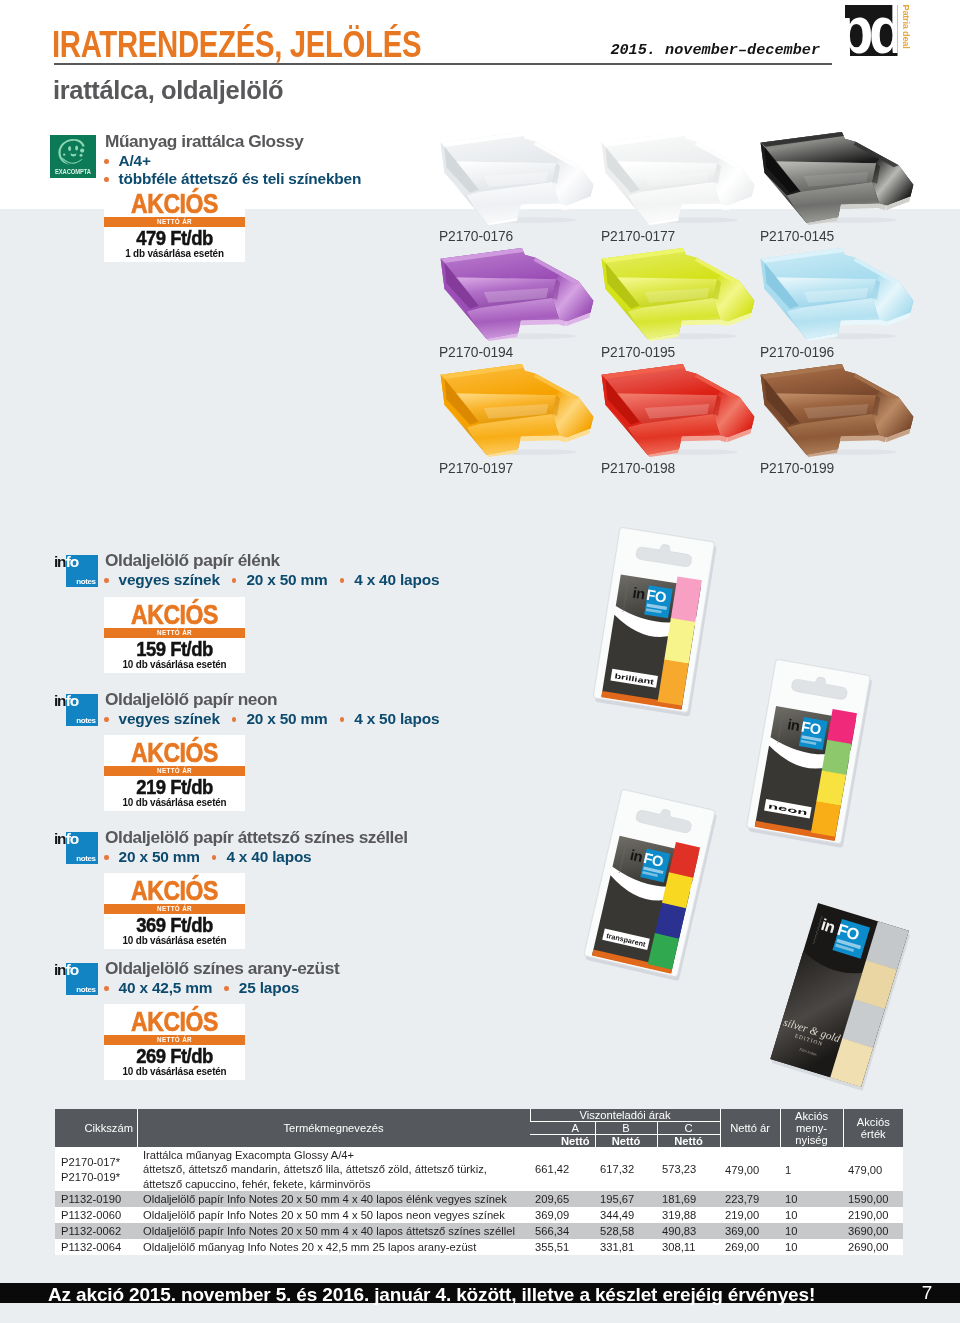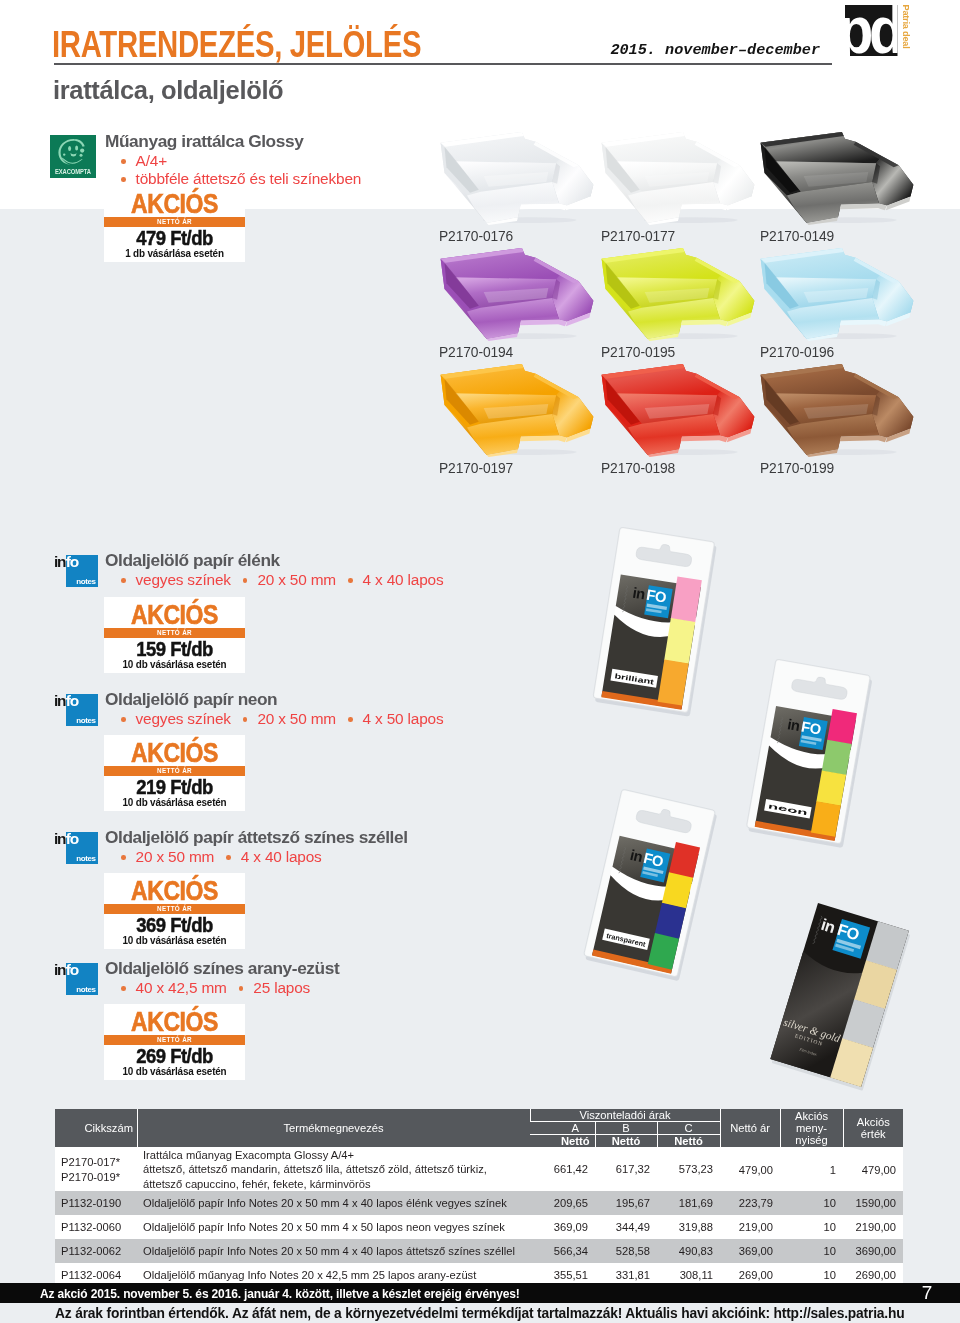--- a/index.html
+++ b/index.html
@@ -20,21 +20,21 @@
 
 .logo{position:absolute;left:840px;top:0px;width:70px;height:62px;}
 
 
 .prod{position:absolute;left:54px;}
 .prod .badge{position:absolute;left:0;top:0;}
 .prod .badge.exa{left:-4px;top:3px;}
 .prod .badge.inf{left:-8px;top:-7px;}
 .prod .ptitle{position:absolute;left:51px;top:0px;font-size:17.3px;line-height:18px;font-weight:bold;color:#58585b;
   white-space:nowrap;letter-spacing:-0.42px;}
-.prod .feats{position:absolute;left:65px;top:20px;font-size:15.4px;line-height:17px;color:#ef4444;white-space:nowrap;letter-spacing:-0.18px;}
+.prod .feats{position:absolute;left:48px;top:20px;font-size:15.4px;line-height:17px;color:#0c4a6e;white-space:nowrap;letter-spacing:-0.18px;font-weight:bold;}
 .prod .feats .b{display:inline-block;width:4.6px;height:4.6px;border-radius:50%;background:#e8773d;
   vertical-align:2px;margin:0 10px 0 2px;}
 .prod .feats .sep{display:inline-block;width:4.6px;height:4.6px;border-radius:50%;background:#e8773d;
   vertical-align:2px;margin:0 10px 0 12px;}
 
 
 .promo{position:absolute;width:141px;background:#fff;}
 .promo .akcios{font-size:28px;font-weight:bold;color:#e87722;text-align:center;
   line-height:26px;padding-top:5px;letter-spacing:-0.5px;
   transform:scaleX(0.82);transform-origin:center top;
@@ -50,32 +50,32 @@
 
 .tray-code{position:absolute;font-size:13.8px;line-height:15px;color:#3a3b3d;letter-spacing:-0.1px;}
 
 
 .tbl{position:absolute;left:55px;top:1109px;width:848px;border-collapse:collapse;table-layout:fixed;
   font-size:11.2px;color:#231f20;background:#fff;}
 .tbl th{background:#55585c;color:#fff;font-weight:normal;text-align:center;
   border-left:1.4px solid #fff;border-bottom:1.4px solid #fff;padding:0 2px;line-height:12.1px;}
 .tbl th:first-child{border-left:none;padding-left:28px;}
 .tbl thead tr:last-child th{border-bottom:none;font-weight:bold;}
-.tbl td{background:#fff;padding:0 5px;height:24px;vertical-align:middle;}
+.tbl td{background:#fff;padding:0 5px;height:16px;vertical-align:middle;}
 .tbl tr.sh td{background:#c6c8ca;}
-.tbl td.num{text-align:right;padding-right:7px;}
+.tbl td.num{padding-right:7px;}
 .tbl td.c-code{padding-left:6px;}
 .tbl td.c-name{padding-left:6px;}
 .tbl .w-code{width:82px;} .tbl .w-name{width:393px;}
 .tbl .w-a{width:65px;} .tbl .w-b{width:62px;} .tbl .w-c{width:63px;}
 .tbl .w-net{width:60px;} .tbl .w-qty{width:63px;} .tbl .w-val{width:60px;}
 
 
 .fbar{position:absolute;left:0;top:1283px;width:960px;height:20px;background:#0a0a0a;}
-.fbar .txt{position:absolute;left:40px;top:2px;font-size:12px;line-height:19px;font-weight:bold;color:#fff;letter-spacing:-0.15px;}
+.fbar .txt{position:absolute;left:48px;top:2px;font-size:19px;line-height:19px;font-weight:bold;color:#fff;letter-spacing:-0.15px;}
 .fbar .pg{position:absolute;left:917px;top:0px;width:20px;text-align:center;font-size:19px;line-height:20px;color:#fff;}
 .fdisc{position:absolute;left:55px;top:1306px;font-size:13.8px;line-height:16px;font-weight:bold;color:#121212;letter-spacing:-0.18px;}
 
 
 .traywrap{position:absolute;}
 .traywrap svg{display:block;}
 .packwrap{position:absolute;left:580px;top:510px;}
 .packwrap svg{display:block;overflow:visible;}
 .prod .feats.stack{white-space:normal;}
 .prod .feats.stack .frow{line-height:17.7px;white-space:nowrap;}
@@ -640,21 +640,21 @@
  <path d="M101 12 L145 36 L140 38 L99 15 Z" fill="#a8754f" opacity="0.85"></path>
 
  <path d="M48 47 L114 43 L112 53 L53 58 Z" fill="#ffffff" opacity="0.14"></path>
 
  <path d="M118 53 L122 34 L126 37 L123 55 Z" fill="#5c3520" opacity="0.4"></path>
 </g>
 </svg>
     </div>
   <div class="tray-code" style="left:439px;top:229px">P2170-0176</div>
   <div class="tray-code" style="left:601px;top:229px">P2170-0177</div>
-  <div class="tray-code" style="left:760px;top:229px">P2170-0149</div>
+  <div class="tray-code" style="left:760px;top:229px">P2170-0145</div>
   <div class="tray-code" style="left:439px;top:345px">P2170-0194</div>
   <div class="tray-code" style="left:601px;top:345px">P2170-0195</div>
   <div class="tray-code" style="left:760px;top:345px">P2170-0196</div>
   <div class="tray-code" style="left:439px;top:461px">P2170-0197</div>
   <div class="tray-code" style="left:601px;top:461px">P2170-0198</div>
   <div class="tray-code" style="left:760px;top:461px">P2170-0199</div>
   <div class="packwrap">
       <svg class="packs" width="380" height="600" viewBox="0 0 380 600">
 <g transform="translate(40,17) rotate(9)">
 <rect x="2.5" y="3.5" width="96" height="173" rx="3" fill="#9aa3ad" opacity="0.28"></rect>
@@ -987,14 +987,13 @@
       <td class="num">269,00</td>
       <td class="num">10</td>
       <td class="num">2690,00</td>
     </tr>
    </tbody>
   </table>
   <div class="fbar">
     <div class="txt">Az akció 2015. november 5. és 2016. január 4. között, illetve a készlet erejéig érvényes!</div>
     <div class="pg">7</div>
   </div>
-  <div class="fdisc">Az árak forintban értendők. Az áfát nem, de a környezetvédelmi termékdíjat tartalmazzák! Aktuális havi akcióink: http://sales.patria.hu</div>
 </div>
 
 </body></html>

